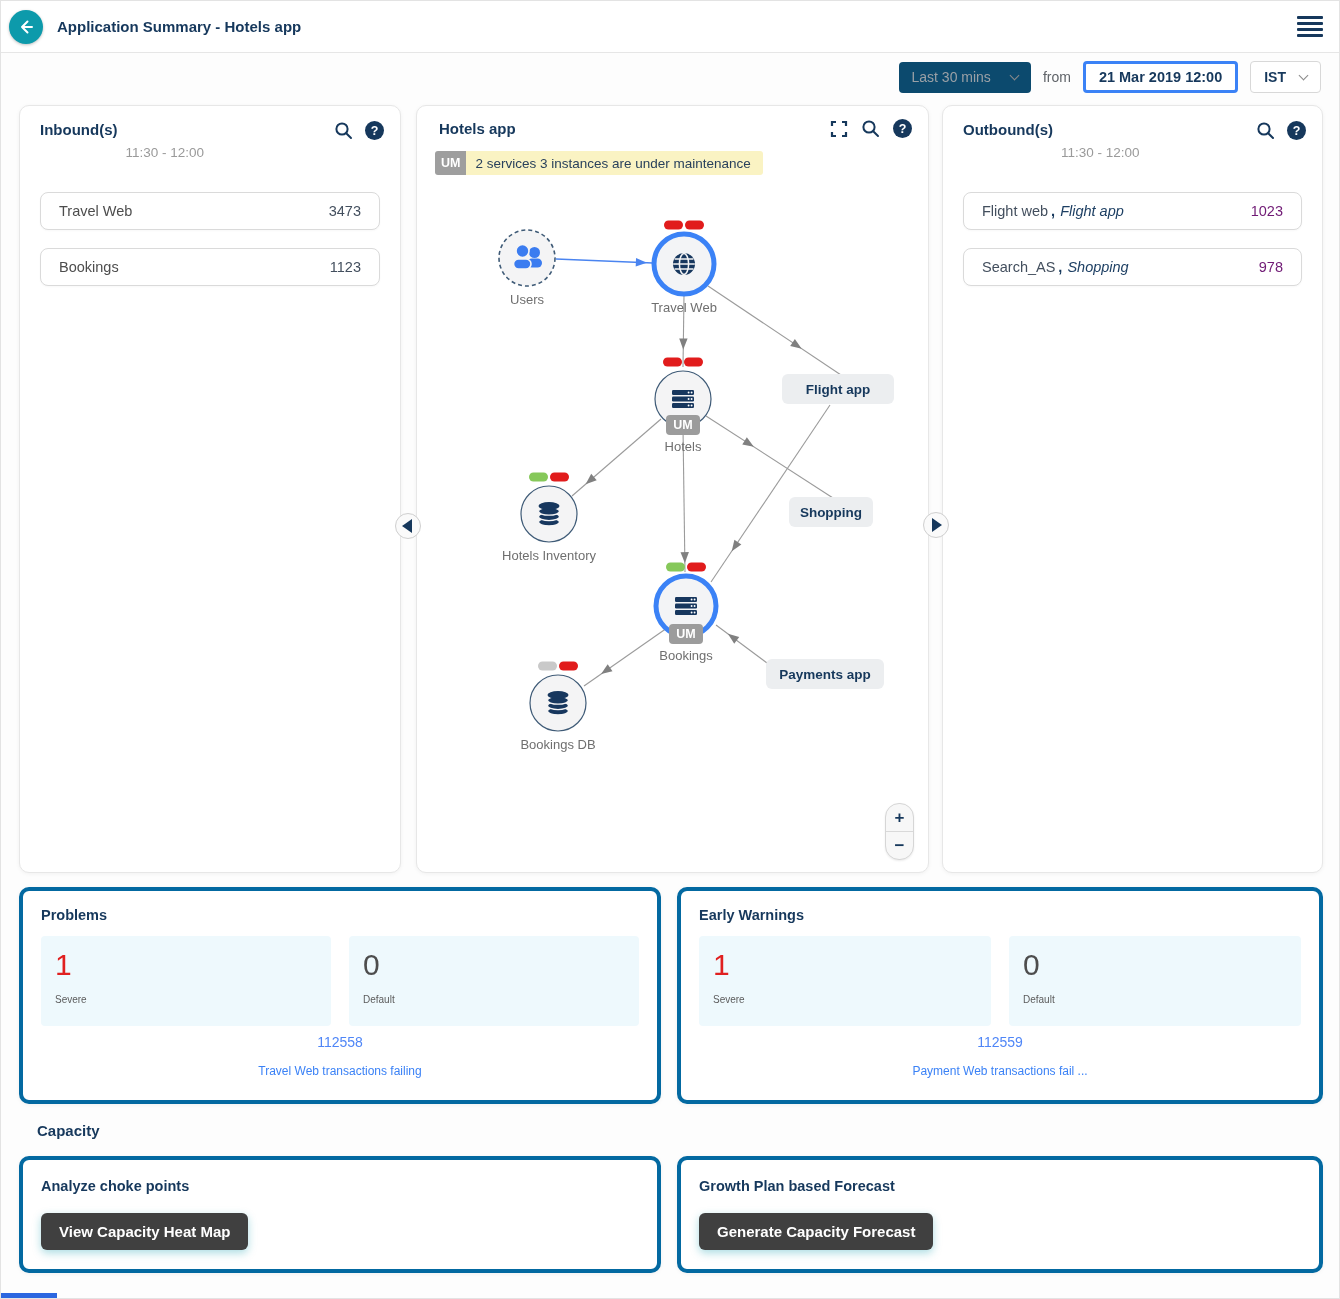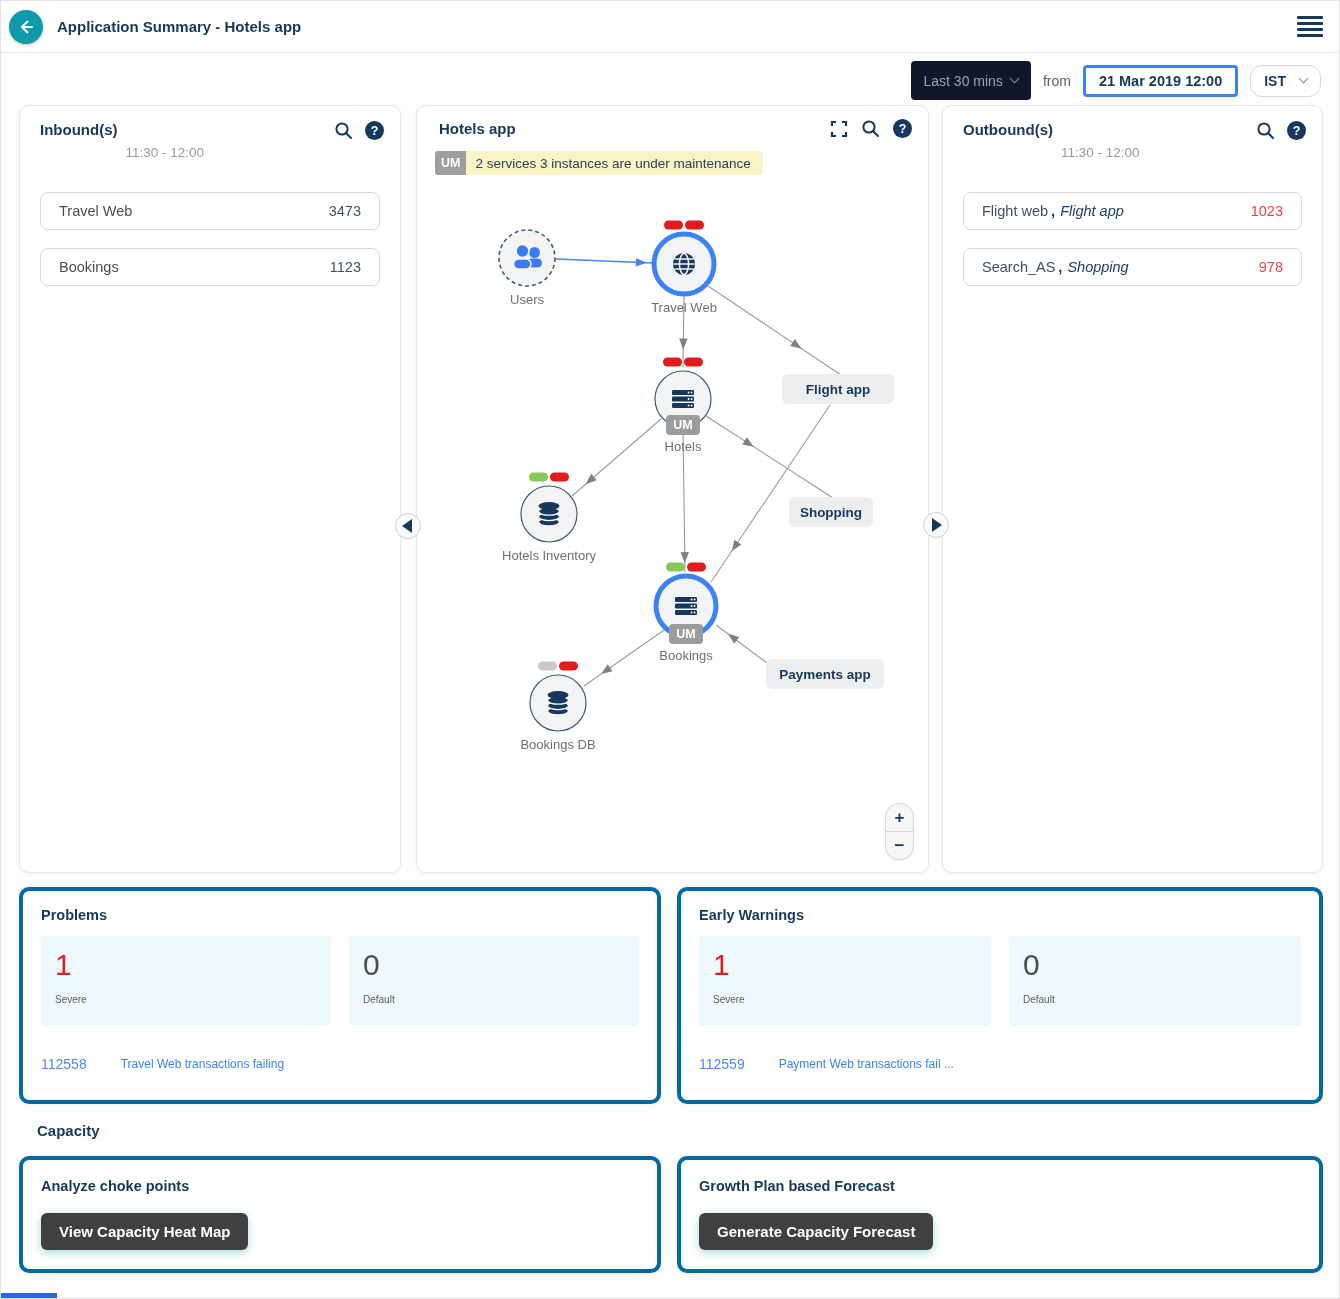--- a/index.html
+++ b/index.html
@@ -9,43 +9,43 @@
 
   
   .appbar { position:absolute; left:0; top:0; width:100%; height:52px; background:#fff; border-bottom:1px solid #e6e6e6; }
   .back-btn { position:absolute; left:8px; top:9px; width:34px; height:34px; border-radius:50%; background:#0d9aab; display:flex; align-items:center; justify-content:center; cursor:pointer; box-shadow:0 1px 3px rgba(0,0,0,.25); }
   .page-title { position:absolute; left:56px; top:0; line-height:52px; font-size:15px; font-weight:bold; color:#16385c; }
   .hamburger { position:absolute; right:16px; top:15px; width:26px; cursor:pointer; }
   .hamburger div { height:3px; background:#16385c; margin-bottom:3px; border-radius:1px; }
 
   
   .toolbar { position:absolute; right:18px; top:60px; display:flex; align-items:center; gap:12px; }
-  .range-pill { height:39px; background:#0f172a; border-radius:4px; color:#9aa0a6; font-size:14px; display:flex; align-items:center; gap:8px; padding:0 13px; cursor:pointer; }
+  .range-pill { height:31px; background:#0c4a6e; border-radius:4px; color:#9aa0a6; font-size:14px; display:flex; align-items:center; gap:20px; padding:0 13px; cursor:pointer; }
   .from-label { color:#5f6368; font-size:14px; }
   .dt-box { height:32px; background:#fff; border:3px solid #3b82f6; border-radius:4px; display:flex; align-items:center; padding:0 13px; font-size:14.5px; font-weight:bold; color:#16385c; cursor:pointer; }
-  .tz-box { height:32px; background:#fff; border:1px solid #d8d8d8; border-radius:12px; display:flex; align-items:center; gap:14px; padding:0 13px; font-size:14px; font-weight:bold; color:#16385c; cursor:pointer; }
+  .tz-box { height:32px; background:#fff; border:1px solid #d8d8d8; border-radius:4px; display:flex; align-items:center; gap:14px; padding:0 13px; font-size:14px; font-weight:bold; color:#16385c; cursor:pointer; }
   .chev { width:7px; height:7px; border-right:1.8px solid #8a8a8a; border-bottom:1.8px solid #8a8a8a; transform:rotate(45deg); margin-top:-4px; }
 
   
   .panel { position:absolute; background:#fff; border:1px solid #e7e7e7; border-radius:10px; box-shadow:0 1px 4px rgba(0,0,0,.05); }
   .panel-inbound { left:18px; top:104px; width:382px; height:768px; }
   .panel-map { left:415px; top:104px; width:513px; height:768px; }
   .panel-outbound { left:941px; top:104px; width:381px; height:768px; }
   .io-head { display:flex; align-items:flex-start; padding:15px 16px 0 20px; }
   .io-title { font-size:15px; font-weight:bold; color:#16385c; }
   .io-time { font-size:13.5px; color:#9a9a9a; margin-left:8px;margin-top:24px; }
   .io-icons { margin-left:auto; display:flex; align-items:center; gap:12px; }
   .io-rows { padding:0 20px; margin-top:32px; }
   .io-row { display:flex; align-items:center; height:38px; border:1px solid #dadada; border-radius:8px; background:#fff; padding:0 18px; margin-bottom:18px; cursor:pointer; box-shadow:0 1px 2px rgba(0,0,0,.03); }
   .io-name { font-size:14.5px; color:#4d4d4d; }
   .io-val { margin-left:auto; font-size:14.5px; color:#434f5e; }
   .ob-service { font-size:14.5px; color:#434f5e; }
   .ob-comma { font-size:14.5px; font-weight:bold; color:#16385c; margin:0 5px 0 3px; }
   .ob-app { font-size:14.5px; font-style:italic; color:#1d3f63; }
-  .ob-val { margin-left:auto; font-size:14.5px; color:#ef4444; }
+  .ob-val { margin-left:auto; font-size:14.5px; color:#701a75; }
 
   
   .map-head { position:absolute; left:0; top:0; width:100%; display:flex; align-items:center; padding:13px 16px 0 22px; z-index:3; }
   .map-title { font-size:15px; font-weight:bold; color:#16385c; }
   .map-icons { margin-left:auto; display:flex; align-items:center; gap:13px; }
   .maint-banner { position:absolute; left:18px; top:45px; height:24px; display:flex; align-items:stretch; z-index:3; }
   .um-badge { background:#9e9e9e; color:#fff; font-size:12.5px; font-weight:bold; display:flex; align-items:center; padding:0 6px; border-radius:3px 0 0 3px; }
   .maint-text { background:#faf3c3; color:#29415c; font-size:13.5px; display:flex; align-items:center; padding:0 12px 0 9px; border-radius:0 3px 3px 0; }
   #topo { position:absolute; left:0; top:0; z-index:1; }
   .zoom-ctl { position:absolute; right:14px; bottom:12px; width:29px; border:1px solid #d6d6d6; border-radius:14px; background:#f7f7f7; overflow:hidden; z-index:3; box-shadow:0 1px 2px rgba(0,0,0,.08); }
@@ -62,21 +62,21 @@
   
   .card { position:absolute; background:#fff; border:4px solid #0369a1; border-radius:10px; box-shadow:0 1px 4px rgba(0,0,0,.05); padding:16px 18px; }
   .card-problems { left:18px; top:886px; width:642px; height:217px; }
   .card-warnings { left:676px; top:886px; width:646px; height:217px; }
   .card-title { font-size:14.5px; font-weight:bold; color:#16385c; }
   .tiles { display:flex; gap:18px; margin-top:13px; }
   .tile { flex:1; height:90px; background:#eef9fd; border-radius:4px; padding:12px 14px; }
   .tile-count { font-size:30px; color:#4d4d4d; }
   .tile-severe .tile-count { color:#e02020; }
   .tile-label { margin-top:12px; font-size:10px; color:#5c5c5c; }
-  .issue-row { margin-top:30px; display:flex; align-items:center; gap:34px; }
+  .issue-row { margin-top:8px; display:flex; align-items:center; gap:14px;flex-direction:column; }
   .issue-id { font-size:14px; color:#4f86f7; cursor:pointer; }
   .issue-text { font-size:12px; color:#3b82f6; }
 
   
   .capacity-title { position:absolute; left:36px; top:1121px; font-size:15px; font-weight:bold; color:#16385c; }
   .card-cap-left { left:18px; top:1155px; width:642px; height:117px; }
   .card-cap-right { left:676px; top:1155px; width:646px; height:117px; }
   .cap-sub { font-size:14.5px; font-weight:bold; color:#16385c; margin-top:2px; }
   .teal-btn { display:inline-block; margin-top:19px; background:#404040; color:#fff; font-size:15px; font-weight:bold; font-family:"Liberation Sans", sans-serif; border:none; border-radius:6px; padding:10px 18px; cursor:pointer; box-shadow:0 3px 8px rgba(13,154,171,.35); }
   .footer-accent { position:absolute; left:0; bottom:0; width:56px; height:5px; background:#2b66e0; }

